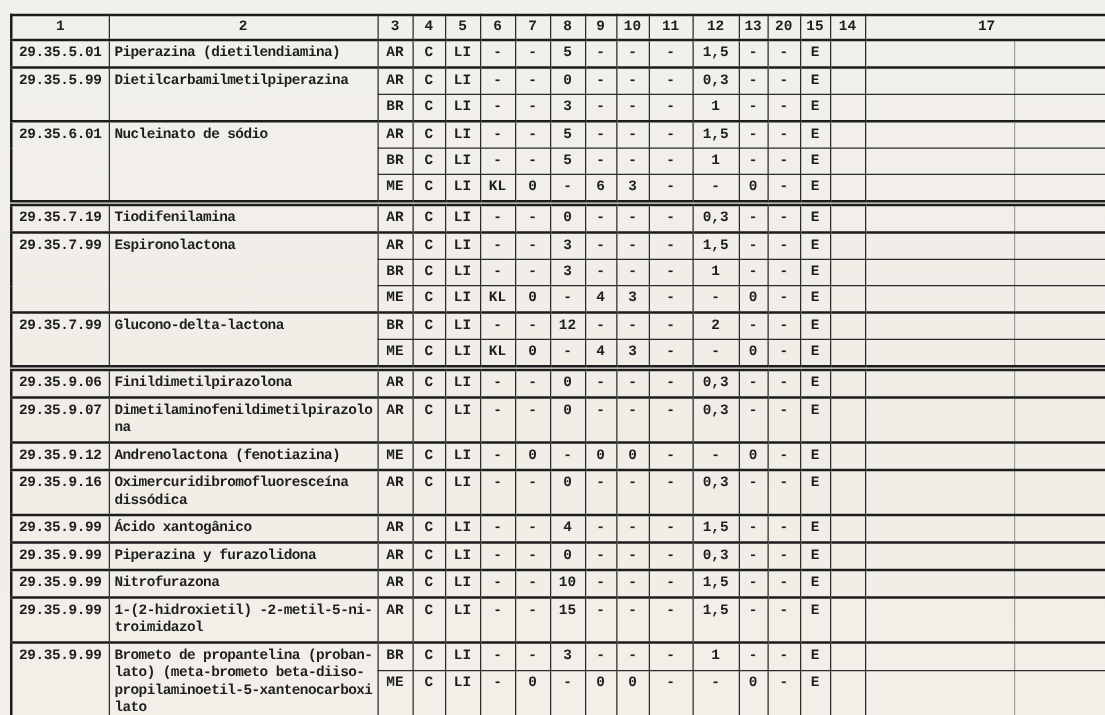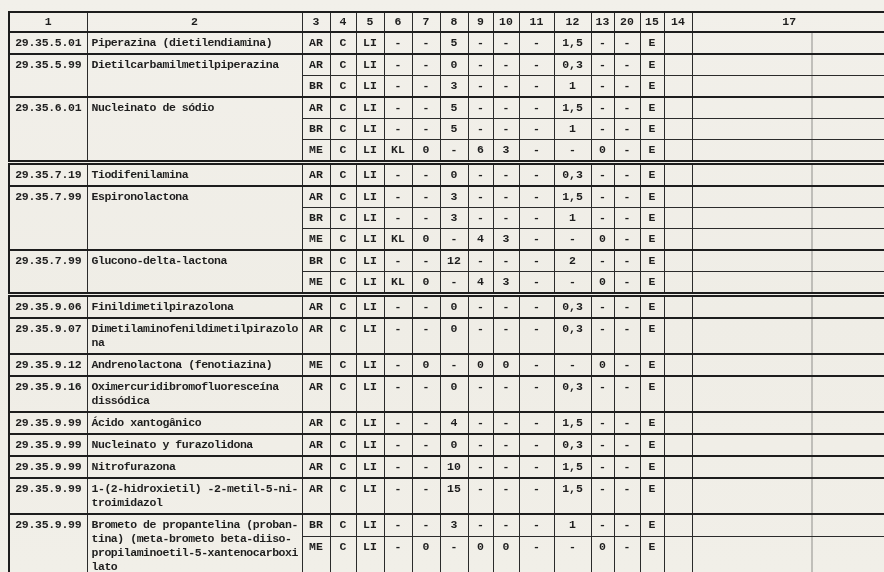--- a/index.html
+++ b/index.html
@@ -428,21 +428,21 @@
           <td class="v c12">1,5</td>
           <td class="v c13">-</td>
           <td class="v c14">-</td>
           <td class="v c15">E</td>
           <td class="v c16"></td>
           <td class="v c17"></td>
         </tr>
         <tr data-group="11" class="group-start">
           <td class="code c1" rowspan="1">29.35.9.99</td>
           <td class="name c2" rowspan="1">
-            <div>Nucleinato y furazolidona</div>
+            <div>Piperazina y furazolidona</div>
           </td>
           <td class="v c3">AR</td>
           <td class="v c4">C</td>
           <td class="v c5">LI</td>
           <td class="v c6">-</td>
           <td class="v c7">-</td>
           <td class="v c8">0</td>
           <td class="v c9">-</td>
           <td class="v c10">-</td>
           <td class="v c11">-</td>
@@ -493,21 +493,21 @@
           <td class="v c13">-</td>
           <td class="v c14">-</td>
           <td class="v c15">E</td>
           <td class="v c16"></td>
           <td class="v c17"></td>
         </tr>
         <tr data-group="14" class="group-start">
           <td class="code c1" rowspan="2">29.35.9.99</td>
           <td class="name c2" rowspan="2">
             <div>Brometo de propantelina (proban-</div>
-            <div>tina) (meta-brometo beta-diiso-</div>
+            <div>lato) (meta-brometo beta-diiso-</div>
             <div>propilaminoetil-5-xantenocarboxi</div>
             <div>lato</div>
           </td>
           <td class="v c3">BR</td>
           <td class="v c4">C</td>
           <td class="v c5">LI</td>
           <td class="v c6">-</td>
           <td class="v c7">-</td>
           <td class="v c8">3</td>
           <td class="v c9">-</td>

